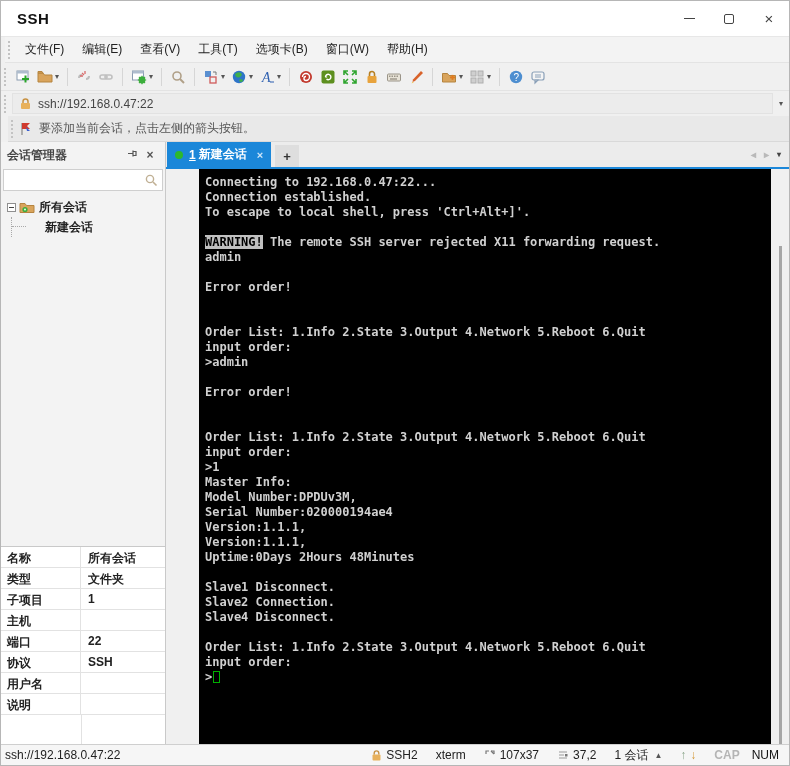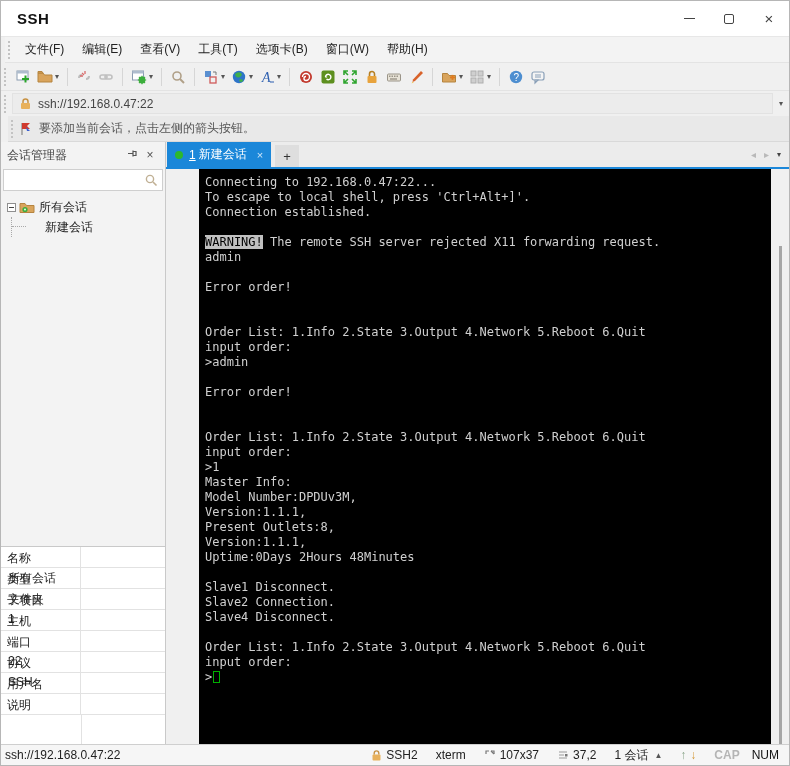--- a/index.html
+++ b/index.html
@@ -36,42 +36,42 @@
     display:flex; align-items:center; }
   .addr-field { flex:1; height:21px; background:#ececec; border:1px solid #e2e2e2; display:flex;
     align-items:center; padding:0 6px; color:#444; }
   .addr-field .url { margin-left:6px; }
   .addr-dd { padding:0 6px; color:#555; font-size:8px; }
   
   .noticebar { position:absolute; top:115px; left:7px; width:100%; height:26px; background:#e9e9e9;
     display:flex; align-items:center; border-bottom:1px solid #d9d9d9; color:#555; }
   .noticebar .txt { margin-left:6px; }
   
-  .main { position:absolute; top:141px; left:0; width:100%; height:604px; display:flex; }
+  .main { position:absolute; top:141px; left:0; width:100%; height:604px; display:flex;font-weight:bold; }
   
   .sidebar { width:165px; height:100%; background:#f3f3f3; border-right:1px solid #c9c9c9;
     display:flex; flex-direction:column; }
   .sm-header { height:26px; display:flex; align-items:center; padding:0 6px; color:#444; }
   .sm-header .sm-title { flex:1; }
   .sm-hicon { width:18px; text-align:center; color:#555; }
   .sm-search { height:25px; padding:1px 2px; }
   .sm-search-box { height:22px; background:#fff; border:1px solid #cfcfcf; display:flex; align-items:center; }
   .sm-search-box input { flex:1; border:none; outline:none; background:transparent; font:inherit; padding:0 4px; min-width:0; }
   .sm-tree { flex:1; padding-top:4px; position:relative; }
   .tree-row { display:flex; align-items:center; height:20px; }
   .expander { width:9px; height:9px; border:1px solid #8f8f8f; background:#fff; margin-left:6px;
     position:relative; }
   .expander::after { content:""; position:absolute; left:1px; right:1px; top:3px; height:1px; background:#444; }
   .tree-label { margin-left:4px; color:#222; }
   .tree-child { display:flex; align-items:center; height:20px; }
   .tree-dots { width:30px; height:100%; margin-left:10px; border-left:1px dotted #a9a9a9; position:relative; }
   .tree-dots::after { content:""; position:absolute; left:0; top:9px; width:14px; border-top:1px dotted #a9a9a9; }
   
   .sm-props { height:200px; background:#fff; border-top:1px solid #c9c9c9; position:relative; }
-  .prop-row { display:flex; height:21px; border-bottom:1px solid #e2e2e2;flex-direction:column; }
+  .prop-row { display:flex; height:21px; border-bottom:1px solid #e2e2e2; }
   .prop-label { width:80px; padding:3px 0 0 6px; border-right:1px solid #e2e2e2; color:#222; }
   .prop-value { flex:1; padding:3px 0 0 7px; color:#222; }
   .props-tail { position:absolute; left:80px; top:168px; bottom:0; width:1px; background:#e2e2e2; }
   
   .content { flex:1; display:flex; flex-direction:column; min-width:0; }
   .tabstrip { height:27px; background:#ececec; display:flex; align-items:flex-end; border-bottom:2px solid #1b87d9; }
   .tab-active { height:25px; background:#1b87d9; color:#fff; display:flex; align-items:center;
     padding:0 8px 0 8px; margin-left:1px; }
   .tab-dot { width:8px; height:8px; border-radius:50%; background:#2db82d; margin-right:6px; }
   .tab-index { text-decoration:underline; margin-right:3px; }
@@ -407,43 +407,43 @@
       </div>
       <div class="tab-plus">+</div>
       <div class="tab-spacer"></div>
       <span class="tab-scroll">◂</span>
       <span class="tab-scroll">▸</span>
       <span class="tab-dd">▾</span>
     </div>
     <div class="termwrap">
       <div class="terminal">
           <div class="tline">Connecting to 192.168.0.47:22...</div>
+          <div class="tline">Connection established.</div>
           <div class="tline">To escape to local shell, press 'Ctrl+Alt+]'.</div>
-          <div class="tline">Connection established.</div>
           <div class="tline"></div>
           <div class="tline"><span class="inv">WARNING!</span> The remote SSH server rejected X11 forwarding request.</div>
           <div class="tline">admin</div>
           <div class="tline"></div>
           <div class="tline">Error order!</div>
           <div class="tline"></div>
           <div class="tline"></div>
           <div class="tline">Order List: 1.Info 2.State 3.Output 4.Network 5.Reboot 6.Quit</div>
           <div class="tline">input order:</div>
           <div class="tline">&gt;admin</div>
           <div class="tline"></div>
           <div class="tline">Error order!</div>
           <div class="tline"></div>
           <div class="tline"></div>
           <div class="tline">Order List: 1.Info 2.State 3.Output 4.Network 5.Reboot 6.Quit</div>
           <div class="tline">input order:</div>
           <div class="tline">&gt;1</div>
           <div class="tline">Master Info:</div>
           <div class="tline">Model Number:DPDUv3M,</div>
+          <div class="tline">Serial Number:020000194ae4</div>
           <div class="tline">Version:1.1.1,</div>
-          <div class="tline">Present Outlets:8,</div>
           <div class="tline">Version:1.1.1,</div>
           <div class="tline">Uptime:0Days 2Hours 48Minutes</div>
           <div class="tline"></div>
           <div class="tline">Slave1 Disconnect.</div>
           <div class="tline">Slave2 Connection.</div>
           <div class="tline">Slave4 Disconnect.</div>
           <div class="tline"></div>
           <div class="tline">Order List: 1.Info 2.State 3.Output 4.Network 5.Reboot 6.Quit</div>
           <div class="tline">input order:</div>
           <div class="tline">&gt;<span class="cursor"></span></div>

